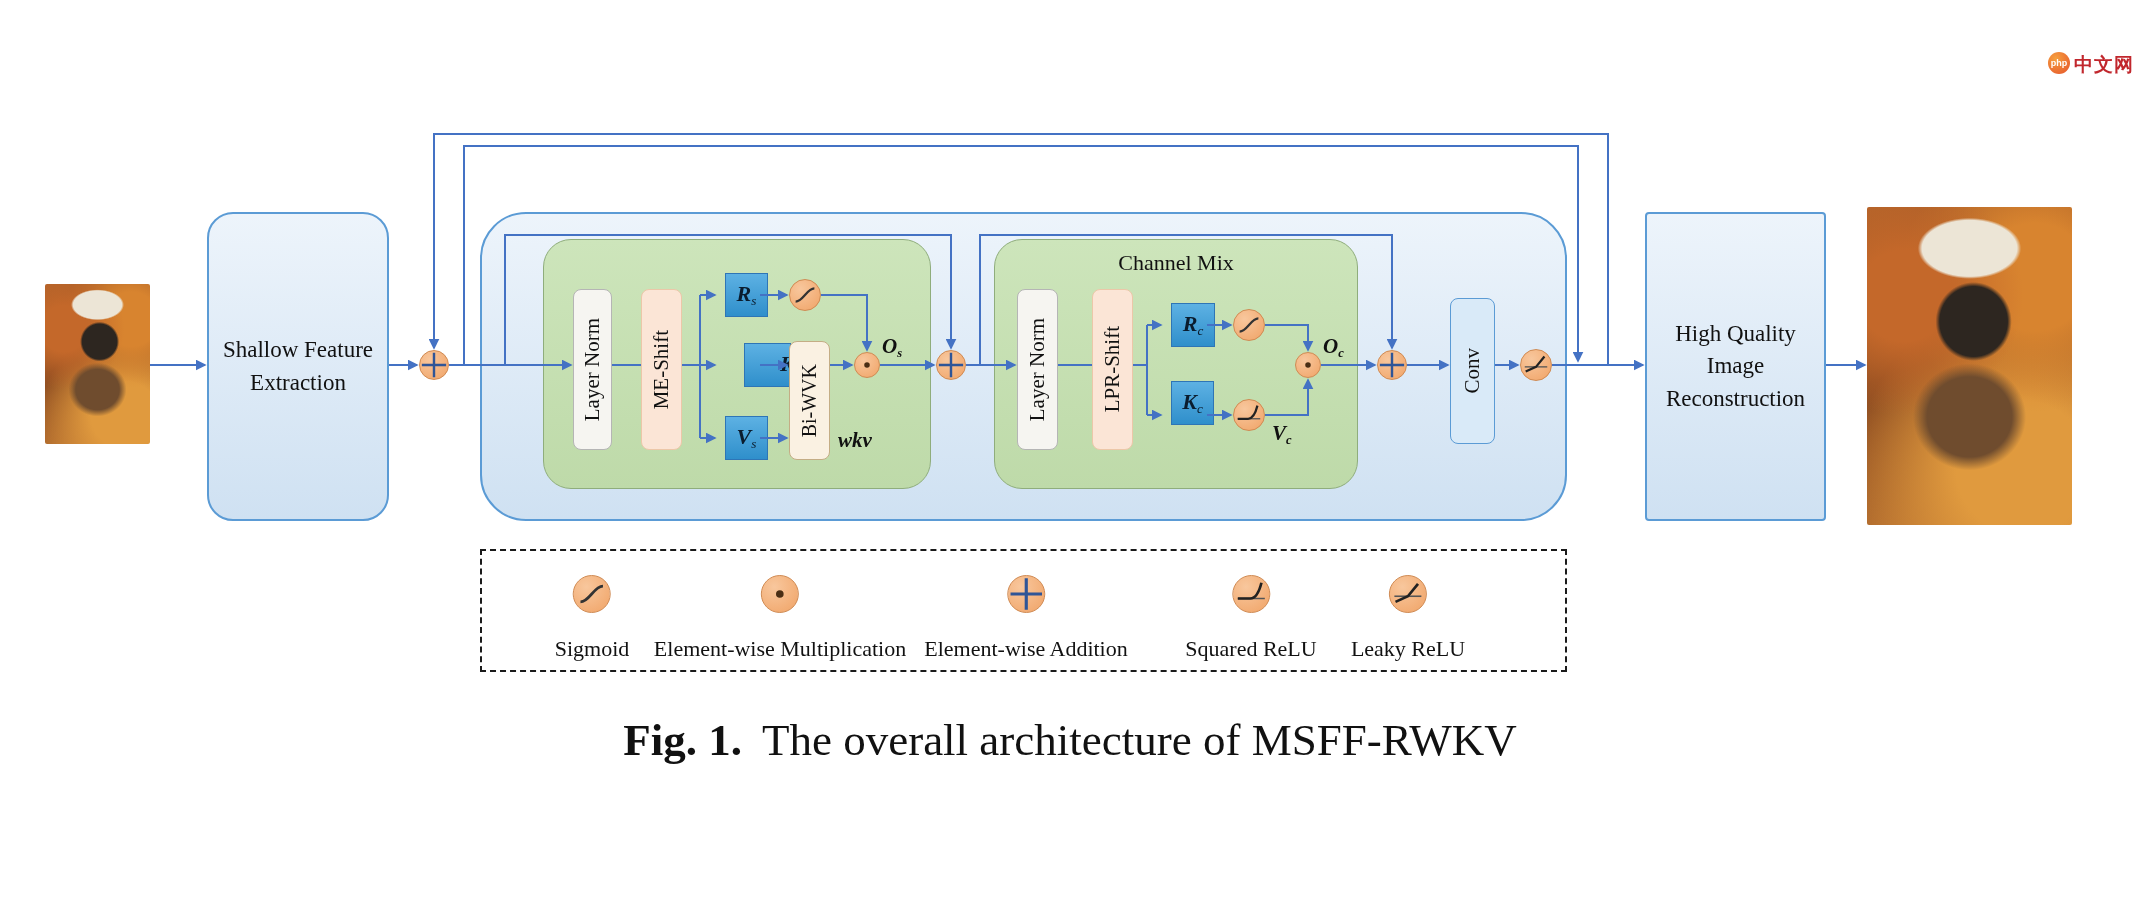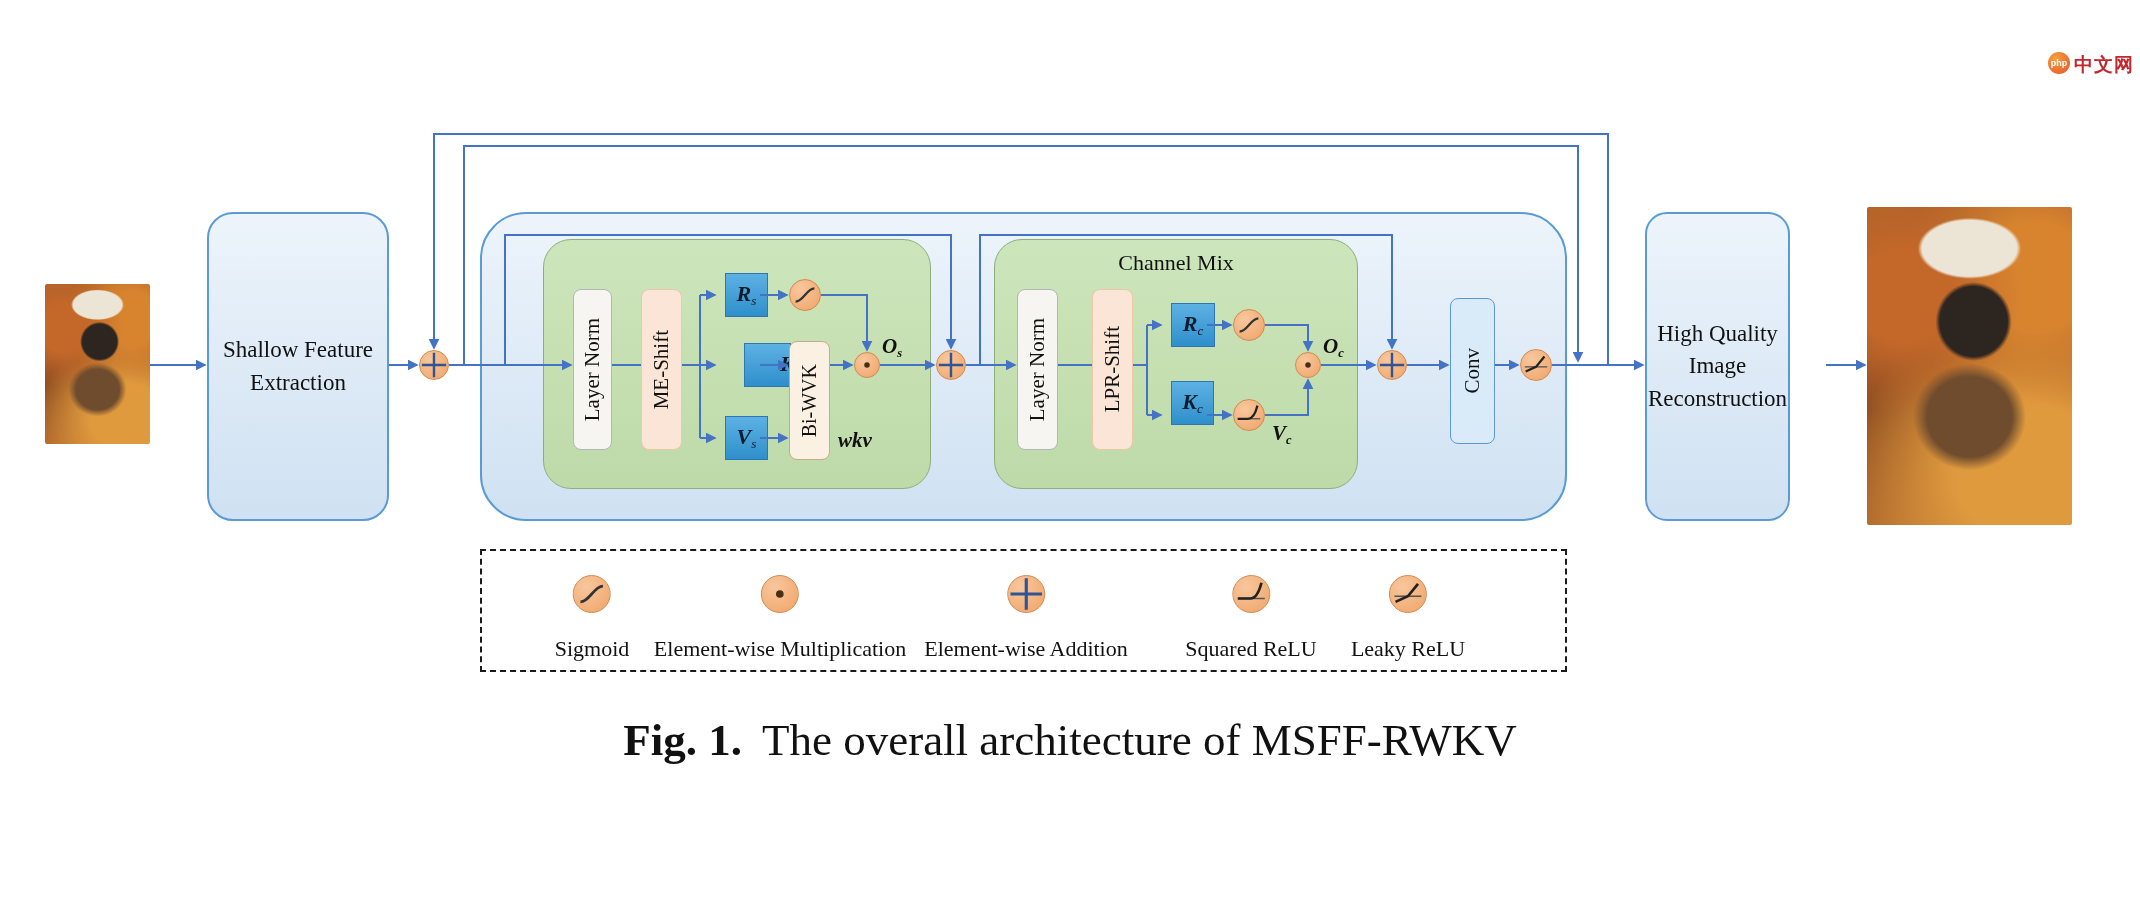--- a/index.html
+++ b/index.html
@@ -85,21 +85,21 @@
   <div class="photo" style="left:45px;top:284px;width:105px;height:160px;"></div>
   <div class="photo" style="left:1867px;top:207px;width:205px;height:318px;"></div>
 
   <div class="bigbox" style="left:207px;top:212px;width:182px;height:309px;border-radius:26px;">
     <div>Shallow Feature</div>
     <div>Extraction</div>
   </div>
 
   <div class="bigbox" style="left:480px;top:212px;width:1087px;height:309px;border-radius:46px;"></div>
 
-  <div class="bigbox" style="left:1645px;top:212px;width:145px;height:309px;border-radius:22px;">
+  <div class="bigbox" style="left:1645px;top:212px;width:181px;height:309px;border-radius:4px;">
     <div>High Quality</div>
     <div>Image</div>
     <div>Reconstruction</div>
   </div>
 
   <div class="greenbox" style="left:543px;top:239px;width:388px;height:250px;"></div>
   <div class="greenbox" style="left:994px;top:239px;width:364px;height:250px;"></div>
 
   <div class="boxtitle" style="left:994px;top:250px;width:364px;">Channel Mix</div>
 

